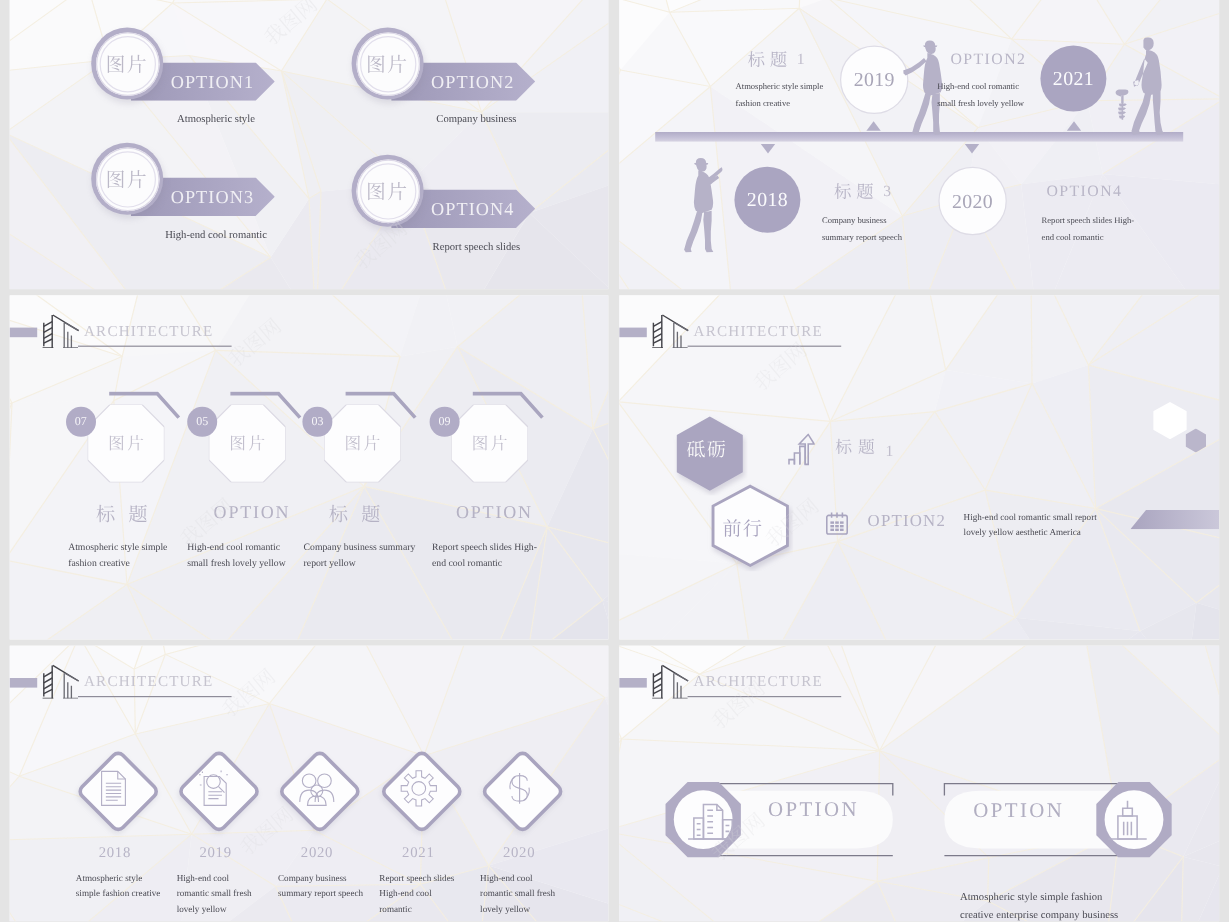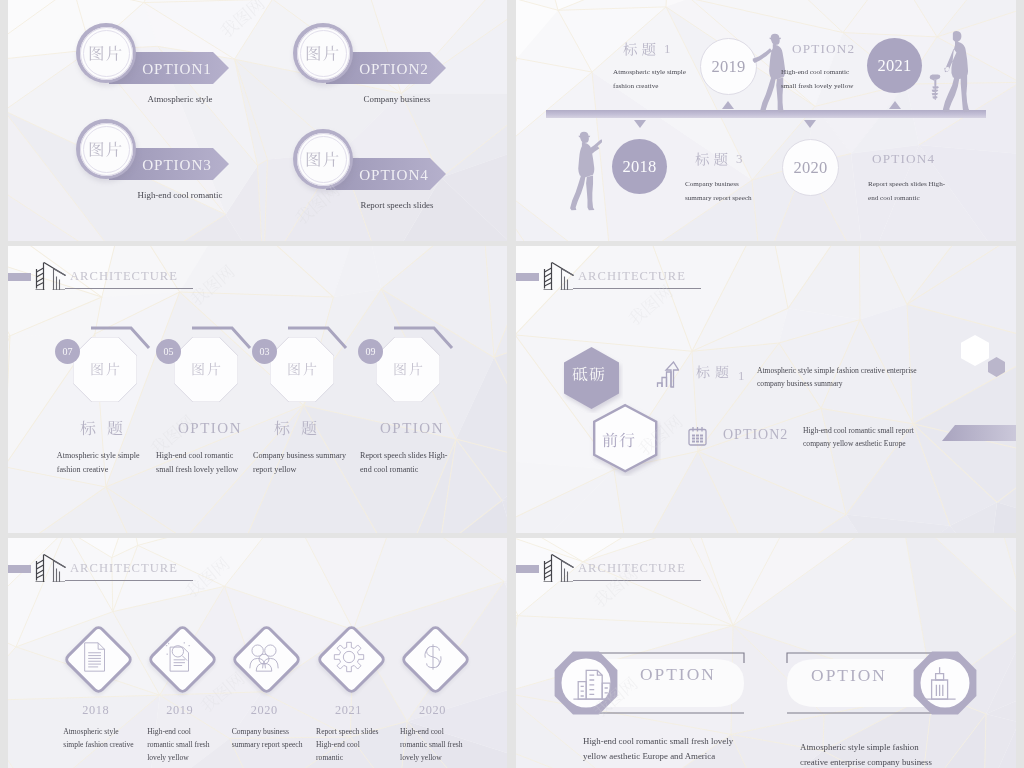--- a/index.html
+++ b/index.html
@@ -799,27 +799,23 @@
           <g fill="#b6b3c5">
             <g transform="translate(0.0,88)">
               <path d="M67.7 -2.1Q67.7 0.4 67.1 2.4Q66.4 4.4 64.2 5.7Q62 7 57.6 7.5Q57.5 6.1 57 4.8Q56.5 3.6 55.6 2.8Q54.6 2 52.6 1.4Q50.6 0.8 47.3 0.3V-1.2Q47.3 -1.2 48.8 -1.1Q50.3 -1 52.5 -0.8Q54.6 -0.6 56.5 -0.5Q58.3 -0.4 59.1 -0.4Q60.4 -0.4 60.8 -0.9Q61.3 -1.3 61.3 -2.3V-50.6H67.7ZM55.4 -35Q55.1 -34.3 54.3 -33.9Q53.5 -33.5 51.6 -33.5Q50 -28.6 47.2 -22.8Q44.4 -16.9 40.6 -11.2Q36.9 -5.5 32.1 -1L30.9 -2.2Q34.6 -7.3 37.5 -13.7Q40.4 -20.1 42.4 -26.6Q44.4 -33.2 45.5 -38.6ZM75.7 -37.5Q82.5 -32.2 86.7 -27.1Q91 -22.1 93.1 -17.7Q95.3 -13.4 95.8 -10Q96.3 -6.6 95.7 -4.6Q95 -2.6 93.5 -2.2Q92 -1.8 90.1 -3.4Q89.5 -7.4 87.9 -11.8Q86.3 -16.2 84 -20.7Q81.7 -25.2 79.2 -29.3Q76.6 -33.4 74.3 -36.8ZM87.4 -56.7Q87.4 -56.7 88.2 -56Q89 -55.3 90.4 -54.2Q91.8 -53.1 93.2 -51.8Q94.7 -50.5 95.9 -49.4Q95.7 -48.6 95 -48.2Q94.3 -47.8 93.2 -47.8H37L36.2 -50.7H82.7ZM82.2 -79.9Q82.2 -79.9 83 -79.2Q83.8 -78.6 85.1 -77.6Q86.4 -76.5 87.8 -75.3Q89.2 -74 90.3 -72.9Q90 -71.3 87.7 -71.3H42.6L41.8 -74.3H77.7ZM24.8 -48.2Q29.6 -46 32.5 -43.5Q35.4 -41 36.6 -38.6Q37.9 -36.3 38 -34.4Q38.1 -32.4 37.2 -31.3Q36.3 -30.1 35 -30Q33.6 -29.9 32 -31.2Q31.6 -33.8 30.2 -36.8Q28.8 -39.8 27.1 -42.6Q25.3 -45.5 23.6 -47.6ZM28.5 -82.7Q28.4 -81.6 27.6 -80.9Q26.9 -80.2 24.9 -79.9V5.2Q24.9 5.6 24.2 6.2Q23.4 6.8 22.3 7.2Q21.1 7.6 20 7.6H18.6V-83.8ZM24.2 -59.1Q21.8 -46.1 16.8 -34.5Q11.8 -23 3.8 -13.6L2.3 -14.8Q6.3 -21.2 9.2 -28.7Q12.1 -36.3 14.1 -44.4Q16.1 -52.6 17.3 -60.7H24.2ZM32.8 -66.5Q32.8 -66.5 34.2 -65.4Q35.5 -64.2 37.4 -62.6Q39.3 -60.9 40.9 -59.4Q40.5 -57.8 38.3 -57.8H5.2L4.4 -60.7H28.3Z"></path>
             </g>
             <g transform="translate(135.7,88)">
               <path d="M76.7 -52.5Q76.4 -51.7 75.6 -51Q74.8 -50.4 73.1 -50.4Q72.9 -43.1 72.5 -37Q72.1 -30.9 70.9 -25.9Q69.7 -20.9 67 -16.9Q64.4 -12.9 59.7 -9.7Q55 -6.5 47.5 -4.1L46.4 -6Q54.2 -9.4 58.5 -13.6Q62.8 -17.8 64.7 -23.5Q66.6 -29.2 67 -36.9Q67.4 -44.6 67.5 -54.8ZM58.4 -22Q58.4 -21.8 57.8 -21.3Q57.1 -20.8 56 -20.4Q54.9 -20 53.7 -20H52.7V-62.3V-65.3L58.9 -62.3H85.6V-59.4H58.4ZM82.5 -62.3 85.7 -65.9 93 -60.3Q92.6 -59.8 91.6 -59.3Q90.5 -58.8 89.2 -58.6V-23.2Q89.2 -22.9 88.4 -22.4Q87.5 -21.9 86.4 -21.4Q85.3 -21 84.2 -21H83.4V-62.3ZM72.5 -23.6Q78.7 -21.8 82.8 -19.5Q86.8 -17.2 89 -14.8Q91.2 -12.4 91.9 -10.4Q92.6 -8.3 92.2 -6.8Q91.7 -5.4 90.4 -4.9Q89.1 -4.5 87.3 -5.4Q86.2 -8.3 83.5 -11.5Q80.8 -14.7 77.6 -17.7Q74.4 -20.6 71.5 -22.7ZM75.8 -77.5Q74.7 -74.7 73.2 -71.6Q71.7 -68.4 70.2 -65.5Q68.7 -62.7 67.2 -60.6H64.8Q65.3 -62.6 65.8 -65.6Q66.2 -68.6 66.6 -71.8Q67 -75 67.3 -77.5ZM87.6 -83.8Q87.6 -83.8 88.5 -83.1Q89.4 -82.4 90.7 -81.3Q92.1 -80.2 93.6 -78.9Q95.1 -77.6 96.4 -76.4Q96 -74.8 93.8 -74.8H49.8L49 -77.8H82.8ZM21 -28.9Q20.9 -27.9 20 -27.2Q19.1 -26.5 17.4 -26.3Q16.8 -20.5 15.3 -14.2Q13.9 -8 11.3 -2.2Q8.7 3.5 4.6 7.7L3.4 6.6Q6.2 2 7.9 -4.1Q9.6 -10.3 10.5 -17Q11.3 -23.7 11.4 -29.9ZM14.4 -21.8Q17.4 -14.8 21.5 -10.7Q25.5 -6.5 31 -4.4Q36.5 -2.3 43.7 -1.6Q50.9 -0.9 60.2 -0.9Q62.6 -0.9 66.3 -0.9Q69.9 -0.9 74 -0.9Q78.2 -0.9 82.4 -0.9Q86.5 -1 90.3 -1Q94 -1 96.6 -1.1V0.3Q94.5 0.6 93.4 2.1Q92.3 3.5 92.1 5.5Q89.4 5.5 85.2 5.5Q81 5.5 76.2 5.5Q71.5 5.5 67.1 5.5Q62.8 5.5 59.9 5.5Q50.2 5.5 42.9 4.4Q35.5 3.4 30 0.6Q24.5 -2.2 20.3 -7.5Q16.2 -12.7 13 -21ZM42.8 -28.3Q42.8 -28.3 43.6 -27.7Q44.4 -27.1 45.5 -26Q46.7 -25 48 -23.9Q49.3 -22.7 50.3 -21.7Q50 -20.1 47.7 -20.1H28.4V-23H38.8ZM31.7 -39.5V-1.5L25.5 -5.1V-39.5ZM42.7 -44.8Q42.7 -44.8 44 -43.7Q45.3 -42.7 47.2 -41.1Q49 -39.6 50.5 -38.1Q50.1 -36.5 47.9 -36.5H4.9L4.1 -39.5H38.5ZM40.7 -51.6V-48.7H14.7V-51.6ZM41.4 -64.9V-61.9H14.7V-64.9ZM17.5 -46.6Q17.5 -46.3 16.7 -45.8Q16 -45.3 14.8 -44.9Q13.6 -44.5 12.3 -44.5H11.3V-78.1V-81.2L18 -78.1H41.5V-75.2H17.5ZM36.3 -78.1 39.9 -82.1 47.9 -75.9Q47.5 -75.3 46.3 -74.8Q45.1 -74.3 43.6 -74V-47.6Q43.6 -47.3 42.6 -46.8Q41.7 -46.3 40.5 -45.9Q39.3 -45.5 38.2 -45.5H37.3V-78.1Z"></path>
             </g>
           </g>
         </svg><span class="s2-t-suffix">1</span></div>
       <div class="s4-title" style="left:207px;top:181px"><span>OPTION2</span></div>
-      <div class="s4-desc" style="left:241px;top:119px">
-        <div>Atmospheric style simple fashion creative enterprise</div>
-        <div>company business summary</div>
-      </div>
       <div class="s4-desc" style="left:287px;top:179px">
         <div>High-end cool romantic small report</div>
-        <div>company yellow aesthetic Europe</div>
+        <div>lovely yellow aesthetic America</div>
       </div>
       <svg width="28.0" height="31.0" viewBox="0 0 28.0 31.0" style="position:absolute;left:445px;top:89px">
         <polygon points="14.0,0.0 28.0,7.8 28.0,23.2 14.0,31.0 0.0,23.2 0.0,7.8" fill="#ffffff" stroke="none" stroke-width="0.0"></polygon>
       </svg>
       <svg width="17.0" height="20.0" viewBox="0 0 17.0 20.0" style="position:absolute;left:472px;top:111px">
         <polygon points="8.5,0.0 17.0,5.0 17.0,15.0 8.5,20.0 0.0,15.0 0.0,5.0" fill="#bab6cb" stroke="none" stroke-width="0.0"></polygon>
       </svg>
       <svg style="position:absolute;left:426px;top:179px" width="74" height="16" viewBox="0 0 74 16">
         <defs>
           <linearGradient id="dbg4" x1="0" y1="0" x2="1" y2="0">
@@ -1157,24 +1153,20 @@
             <path d="M22 20 H42 V44 H22 Z"></path>
             <path d="M27 12 H37 V20 H27 Z"></path>
             <path d="M32 4 V12"></path>
             <path d="M28 26 V40 M32 26 V40 M36 26 V40"></path>
             <path d="M12 44 H52"></path>
           </g>
         </g>
       </svg>
       <div class="s6-opt" style="left:124px;top:126px;width:54px;text-align:center;line-height:20px"><span>OPTION</span></div>
       <div class="s6-opt" style="left:288px;top:127px;width:90px;text-align:center;line-height:20px"><span>OPTION</span></div>
-      <div class="s6-desc" style="left:67px;top:196px">
-        <div>High-end cool romantic small fresh lovely</div>
-        <div>yellow aesthetic Europe and America</div>
-      </div>
       <div class="s6-desc" style="left:284px;top:202px">
         <div>Atmospheric style simple fashion</div>
         <div>creative enterprise company business</div>
       </div>
       <div class="wm" style="left:75px;top:40px;opacity:0.26;transform:rotate(-40deg)"><svg class="cjk" width="51.0" height="17.0" viewBox="0 0 300.0 100" style="">
           <g fill="#d9d9dc">
             <g transform="translate(0.0,88)">
               <path d="M4 -51.4H82.2L87.1 -57.4Q87.1 -57.4 88 -56.7Q88.9 -56.1 90.3 -55Q91.7 -53.9 93.2 -52.6Q94.7 -51.3 96.1 -50.1Q95.7 -48.5 93.4 -48.5H4.9ZM56.5 -82.9 66.8 -81.7Q66.7 -80.8 65.9 -80Q65.1 -79.2 63.3 -79Q63.2 -67.1 64.1 -55.6Q65 -44.2 67.4 -34.2Q69.8 -24.2 74.4 -16.4Q79 -8.7 86.3 -4Q87.6 -3 88.2 -3.1Q88.8 -3.2 89.5 -4.7Q90.4 -6.5 91.5 -9.7Q92.7 -13 93.6 -16L94.9 -15.7L93.3 -0.9Q95.6 1.7 95.9 3Q96.3 4.3 95.8 5.1Q95 6.3 93.6 6.5Q92.1 6.7 90.3 6.2Q88.6 5.7 86.7 4.7Q84.9 3.7 83.2 2.4Q75 -3.1 69.8 -11.7Q64.6 -20.3 61.7 -31.3Q58.8 -42.3 57.6 -55.4Q56.5 -68.5 56.5 -82.9ZM70.3 -77.7Q75.9 -76 79.3 -73.9Q82.7 -71.7 84.4 -69.5Q86.1 -67.3 86.5 -65.3Q86.9 -63.4 86.2 -62.1Q85.5 -60.8 84.1 -60.6Q82.8 -60.3 81.1 -61.5Q80.4 -64.1 78.4 -66.9Q76.5 -69.8 74.1 -72.4Q71.7 -75.1 69.3 -76.9ZM80.5 -44 90.1 -40Q89.7 -39.1 88.9 -38.8Q88 -38.4 86.1 -38.7Q82.1 -30.5 75.5 -22.2Q68.8 -13.9 59.6 -6.8Q50.4 0.3 38.7 4.9L37.9 3.5Q48.3 -1.9 56.6 -9.6Q65 -17.3 71.1 -26.2Q77.2 -35.1 80.5 -44ZM4.3 -25.5Q7.5 -26 12.8 -27.1Q18.1 -28.2 24.9 -29.8Q31.7 -31.5 39.4 -33.4Q47.1 -35.3 55.2 -37.3L55.6 -35.7Q47.4 -32.6 36.2 -28.5Q25 -24.4 10.2 -19.6Q9.9 -18.6 9.3 -18Q8.6 -17.3 8 -17.1ZM45.4 -81.9 53.3 -75.4Q52.6 -74.8 51.3 -74.8Q50.1 -74.7 48.3 -75.3Q43.1 -73.4 36.1 -71.4Q29.1 -69.5 21.2 -67.8Q13.4 -66.2 5.8 -65.2L5.3 -66.9Q12.4 -68.5 20.1 -71.1Q27.7 -73.7 34.4 -76.5Q41.1 -79.4 45.4 -81.9ZM28.6 -73.3H35.1V-2.3Q35.1 0.3 34.4 2.4Q33.7 4.6 31.5 5.9Q29.3 7.3 24.6 7.8Q24.5 6.3 23.9 5Q23.3 3.6 22.4 2.9Q21.2 1.9 19.2 1.4Q17.1 0.8 13.6 0.3V-1.2Q13.6 -1.2 15.2 -1.1Q16.9 -1 19.1 -0.8Q21.4 -0.6 23.4 -0.5Q25.4 -0.4 26.2 -0.4Q27.7 -0.4 28.2 -0.9Q28.6 -1.4 28.6 -2.5Z"></path>
             </g>
             <g transform="translate(100.0,88)">

